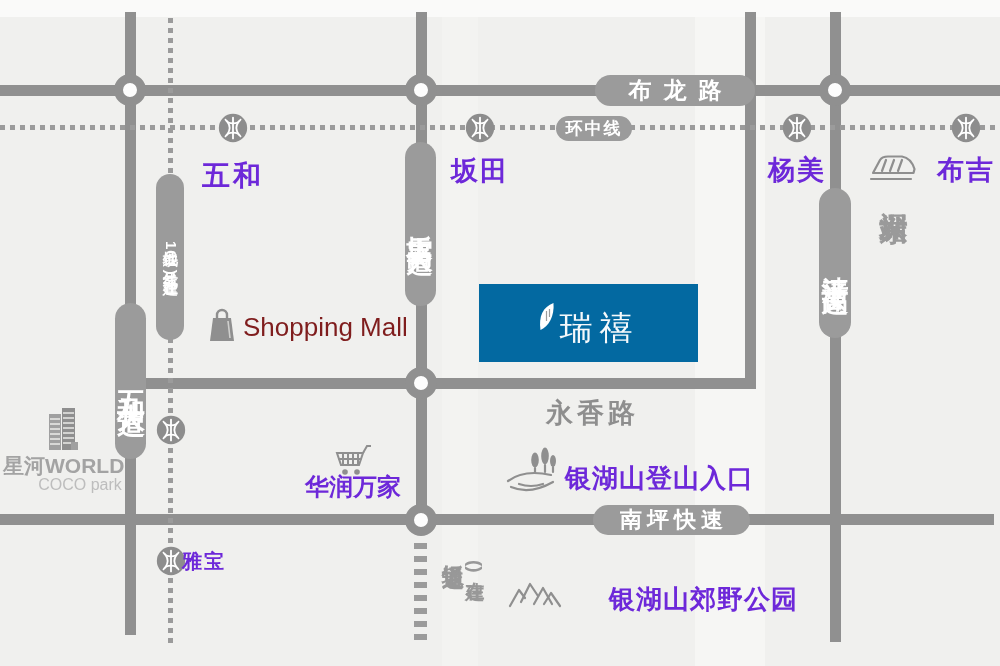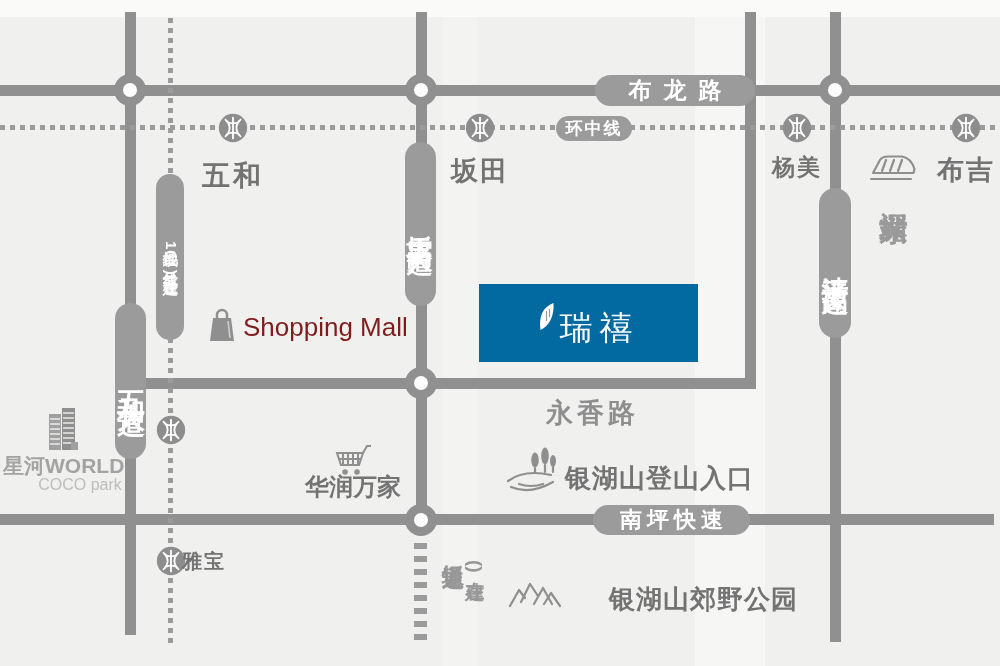--- a/index.html
+++ b/index.html
@@ -21,21 +21,21 @@
 
   .junction{position:absolute;width:14px;height:14px;background:#fdfdfd;border:9px solid #909090;border-radius:50%;}
 
   
   .pill-h{position:absolute;background:#9b9b9b;border-radius:17px;color:#fff;font-weight:bold;
           display:flex;align-items:center;justify-content:center;white-space:nowrap;}
   .pill-v{position:absolute;background:#9b9b9b;border-radius:17px;color:#fff;font-weight:bold;
           display:flex;align-items:center;justify-content:center;
           writing-mode:vertical-rl;white-space:nowrap;}
 
-  .maptext{position:absolute;color:#737373;font-weight:bold;white-space:nowrap;}
+  .maptext{position:absolute;color:#6d28d9;font-weight:bold;white-space:nowrap;}
   .maptext-v{position:absolute;color:#979797;font-weight:bold;writing-mode:vertical-rl;white-space:nowrap;}
   .center{text-align:center;}
 
   .station-icon{position:absolute;width:30px;height:30px;}
   .poi-icon{position:absolute;}
 
   
   .project-box{position:absolute;left:479px;top:284px;width:219px;height:78px;background:#0369a1;
                display:flex;align-items:center;justify-content:center;}
   .project-logo{display:flex;align-items:flex-start;}
@@ -172,21 +172,21 @@
   <div class="maptext center" style="left:185px;top:157px;width:96px;font-size:28px;letter-spacing:3px;">五和</div>
 
   <svg class="station-icon" style="left:465px;top:113px;">
       <use href="#sym-metro"></use>
     </svg>
   <div class="maptext center" style="left:432px;top:153px;width:96px;font-size:27px;letter-spacing:2px;">坂田</div>
 
   <svg class="station-icon" style="left:782px;top:113px;">
       <use href="#sym-metro"></use>
     </svg>
-  <div class="maptext center" style="left:749px;top:152px;width:96px;font-size:23px;letter-spacing:2px;">杨美</div>
+  <div class="maptext center" style="left:749px;top:152px;width:96px;font-size:27px;letter-spacing:2px;">杨美</div>
 
   <svg class="station-icon" style="left:951px;top:113px;">
       <use href="#sym-metro"></use>
     </svg>
   <div class="maptext center" style="left:918px;top:152px;width:96px;font-size:27px;letter-spacing:2px;">布吉</div>
 
   <svg class="station-icon" style="left:156px;top:415px;">
       <use href="#sym-metro"></use>
     </svg>
 

